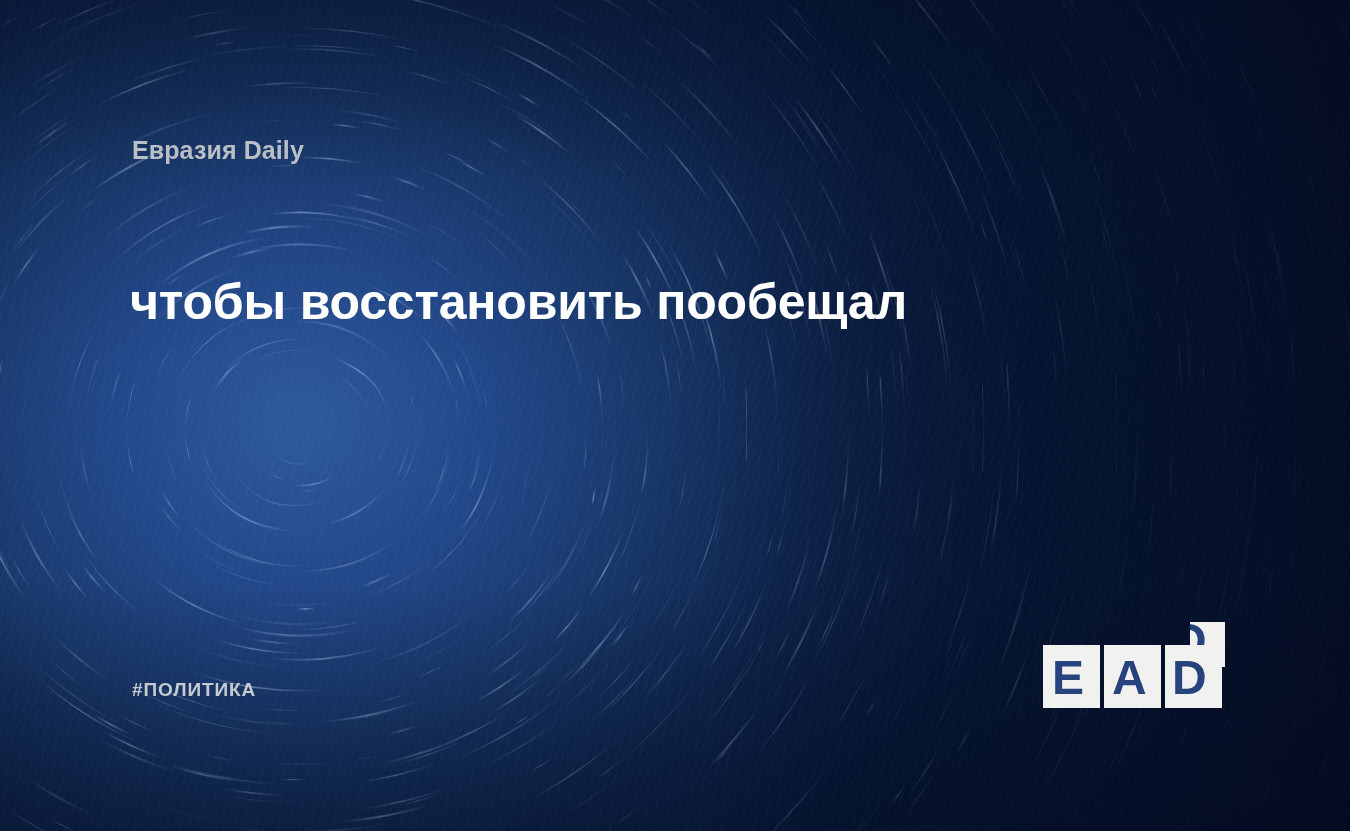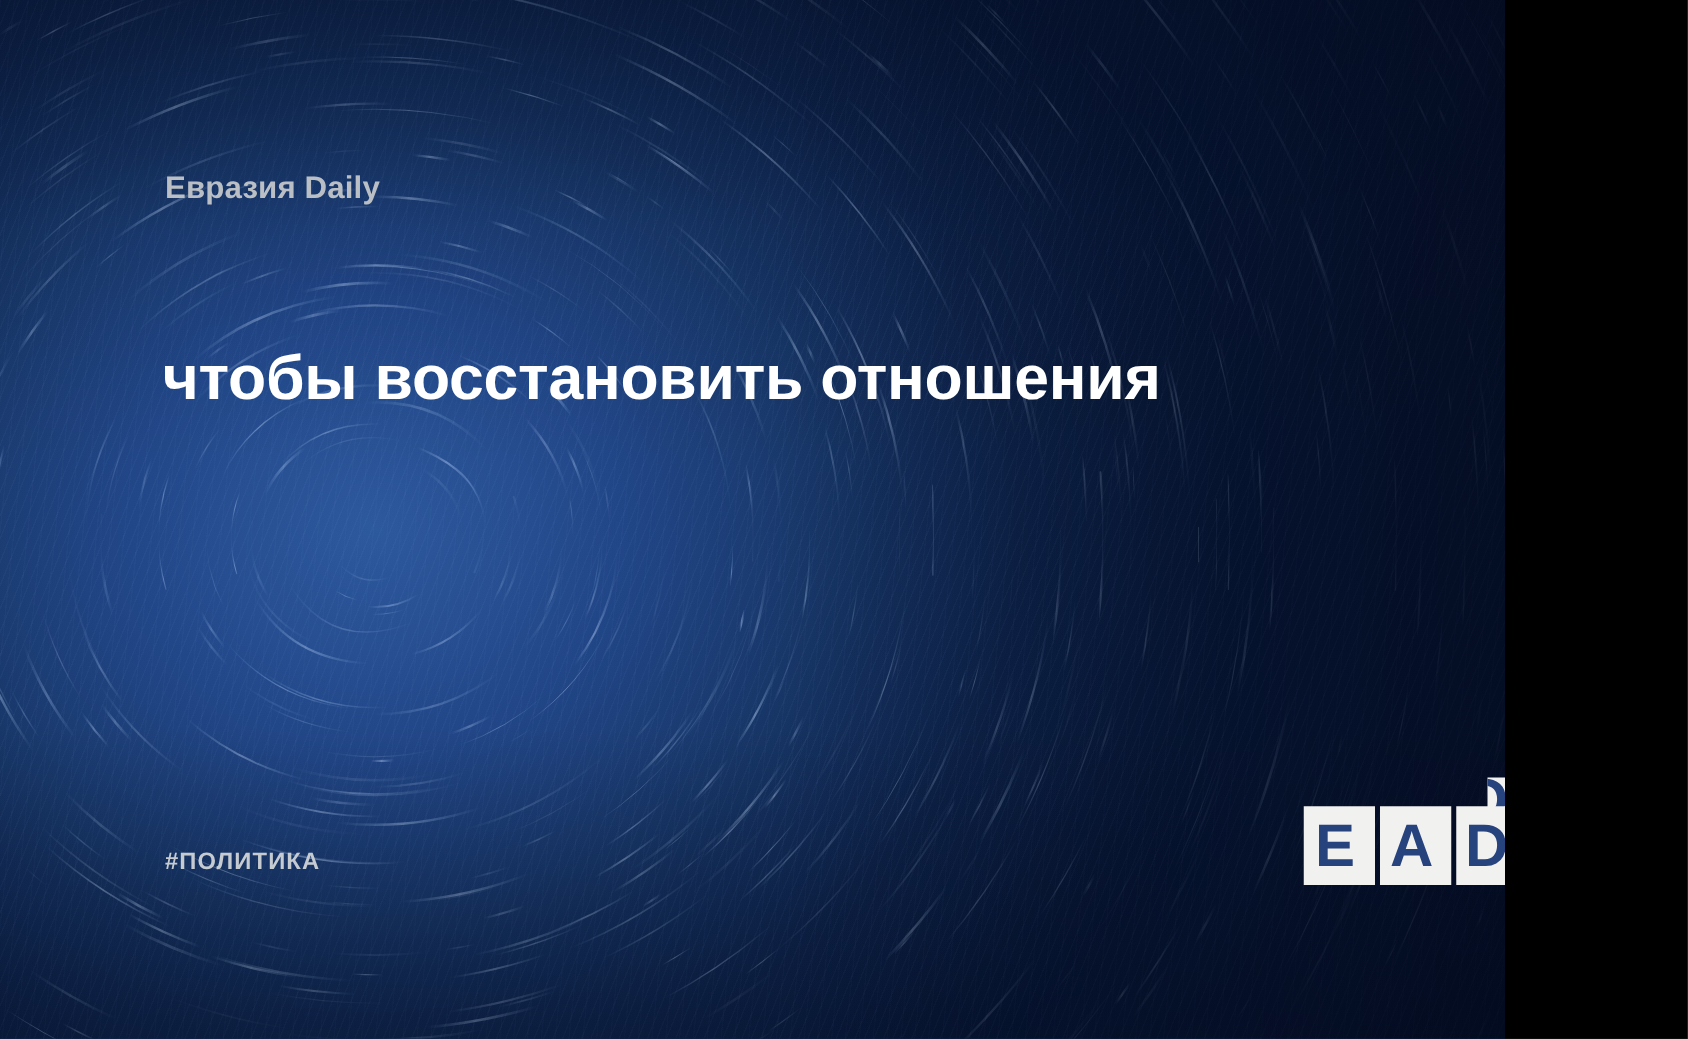--- a/index.html
+++ b/index.html
@@ -6,21 +6,21 @@
     margin: 0;
     padding: 0;
     background: #000;
   }
   body {
     font-family: "Liberation Sans", "DejaVu Sans", sans-serif;
   }
 
   #card {
     position: relative;
-    width: 1204px;
+    width: 1350px;
     height: 831px;
     overflow: hidden;
     background: #0b1f4d;
   }
 
   
   .bg-base {
     position: absolute;
     inset: 0;
     background:
@@ -804,21 +804,21 @@
 
   <div class="bg-noise"></div>
   <div class="bg-vignette"></div>
   <div class="bg-dark-top"></div>
 
   <div class="content">
 
     <div class="brand">Евразия Daily</div>
 
     <div class="headline">
-      <span class="hl-line">чтобы восстановить отношения</span>
+      <span class="hl-line">чтобы восстановить пообещал</span>
     </div>
 
     <div class="hashtag">#ПОЛИТИКА</div>
 
     <div class="logo">
       <div class="logo-tile tile-d2">
         <span class="tile-glyph glyph-d2">D</span>
       </div>
       <div class="logo-tile tile-e">
         <span class="tile-glyph glyph-e">E</span>

